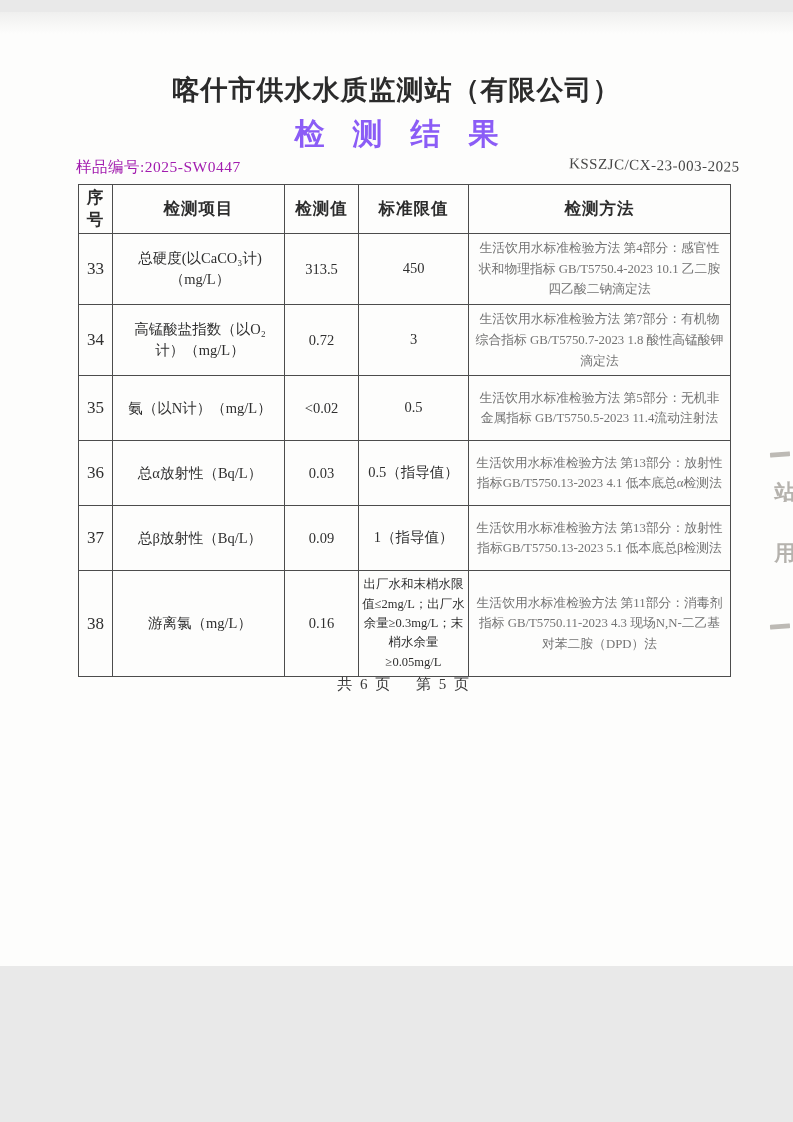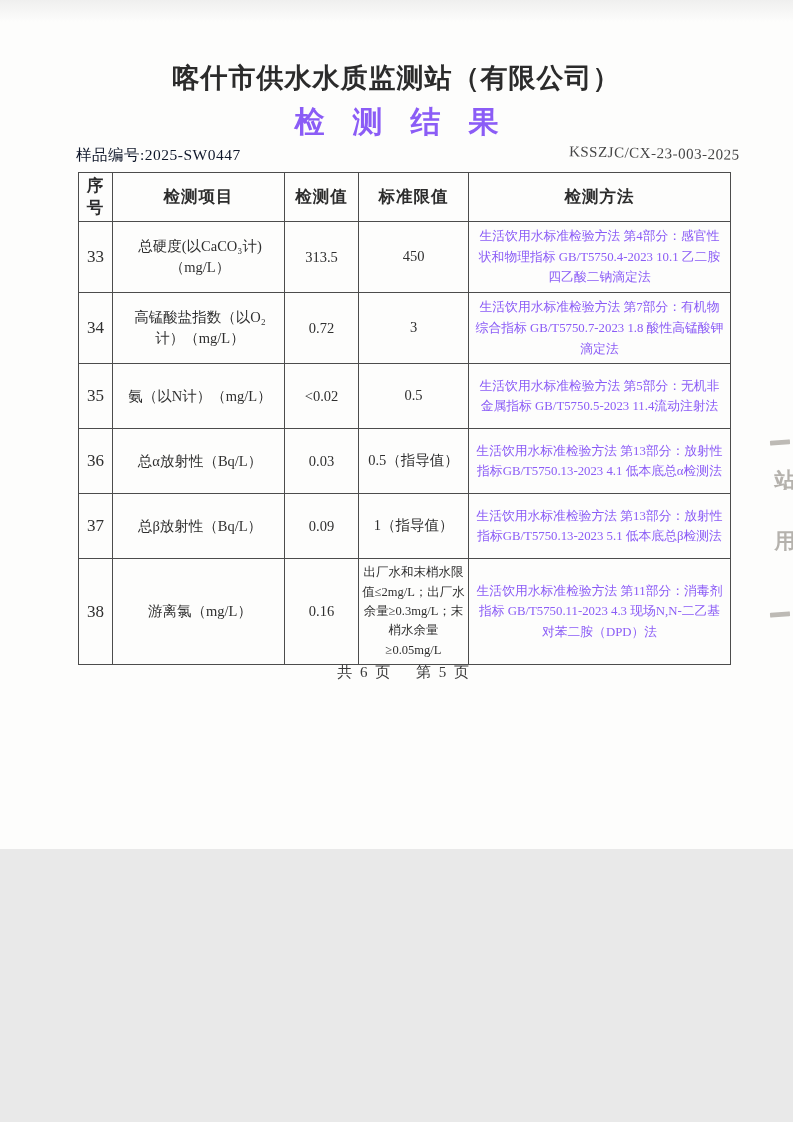--- a/index.html
+++ b/index.html
@@ -1,19 +1,19 @@
 <!DOCTYPE html>
 <html lang="zh"><head>
 <meta charset="utf-8">
 <style>
   html,body { margin:0; padding:0; background:#e9e9e9; }
   .page {
     position:relative;
-    width:793px; height:849px;
-    margin:0 auto;
+    width:793px; height:954px;
+    margin:12px auto;
     background:#fdfdfc;
     font-family:"Liberation Serif","DejaVu Serif",serif;
     color:#2f2f2f;
     overflow:hidden;
   }
   .scan-edge {
     position:absolute; top:0; left:0; right:0; height:22px;
     background:linear-gradient(180deg, rgba(120,120,120,0.10), rgba(120,120,120,0));
     pointer-events:none;
   }
@@ -25,21 +25,21 @@
   .doc-title {
     position:absolute; top:102px; left:0; width:100%;
     text-align:center; font-size:30px; font-weight:bold;
     letter-spacing:28px; text-indent:28px;
     color:#8b5cf6;
   }
   .meta-row {
     position:absolute; top:145px; left:76px; width:664px;
     display:flex; justify-content:space-between; align-items:flex-start;
   }
-  .sample-no { font-size:15.5px; color:#0f172a; letter-spacing:0.5px; }
+  .sample-no { font-size:15.5px; color:#a21caf; letter-spacing:0.5px; }
   .doc-code  { font-size:15px; color:#474747; transform:rotate(1.2deg); letter-spacing:0.5px; }
 
   table.results {
     position:absolute; top:172px; left:78px; width:652px;
     border-collapse:collapse; table-layout:fixed;
   }
   table.results th, table.results td {
     border:1.5px solid #4c4c4c;
     vertical-align:middle;
     text-align:center;
@@ -51,21 +51,21 @@
     color:#2c2c2c;
   }
   tr.hdr { height:44px; }
   tr.r-normal { height:65px; }
   tr.r-tall { height:105px; }
   .cell-no    { font-size:17px; }
   .cell-item  { text-align:right; padding-left:7px !important; font-size:14.5px; line-height:1.45; }
   .cell-value { font-size:14.5px; }
   .cell-limit { font-size:14.5px; line-height:1.5; }
   .limit-small{ font-size:12.5px !important; line-height:1.55; padding:4px 2px !important; }
-  .cell-method{ font-size:12.8px; line-height:1.62; padding:4px 6px !important; color:#8b5cf6; }
+  .cell-method{ font-size:12.8px; line-height:1.62; padding:4px 6px !important; color:#737373; }
 
   .page-footer {
     position:absolute; top:663px; left:78px; width:652px;
     text-align:center; font-size:15px; letter-spacing:2px; color:#3a3a3a;
   }
   .page-footer span { display:inline-block; margin:0 9px; }
 
   .stamp-fragment {
     position:absolute; top:452px; left:771px; height:175px;
     writing-mode:vertical-rl;

